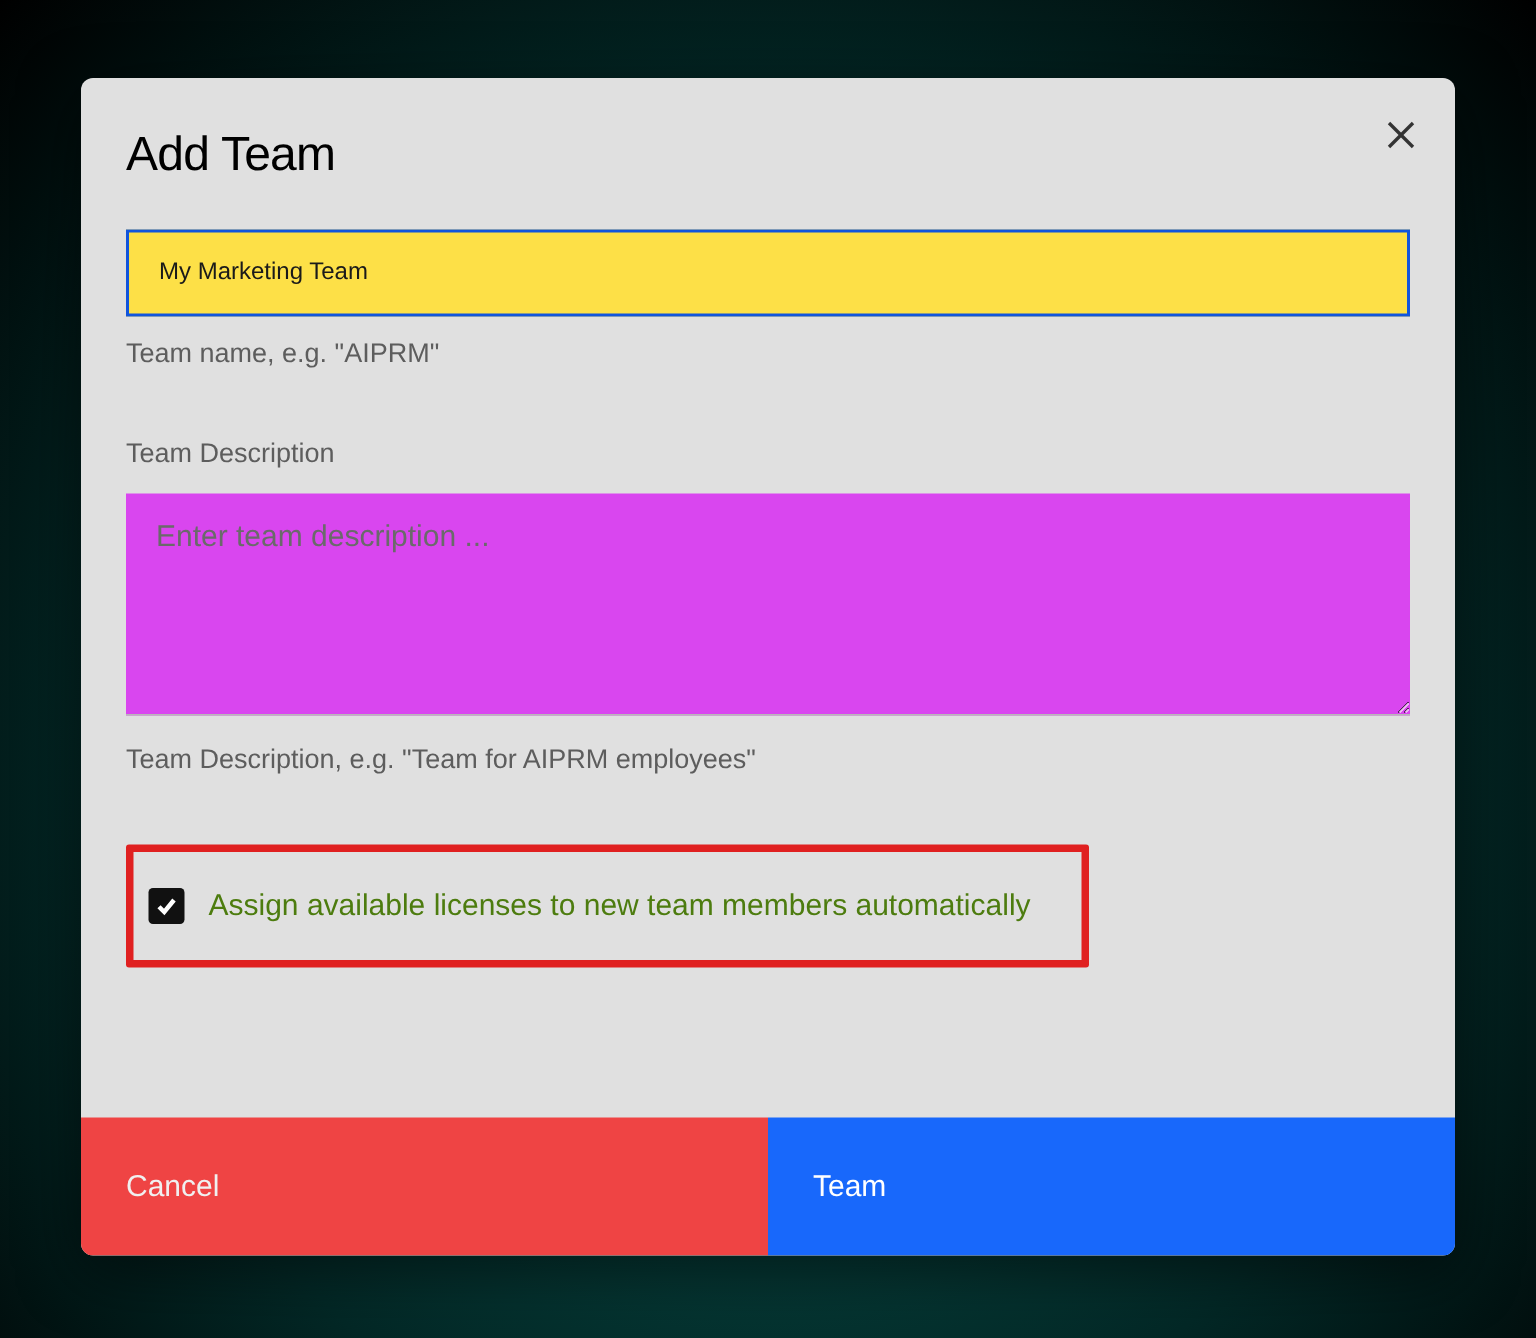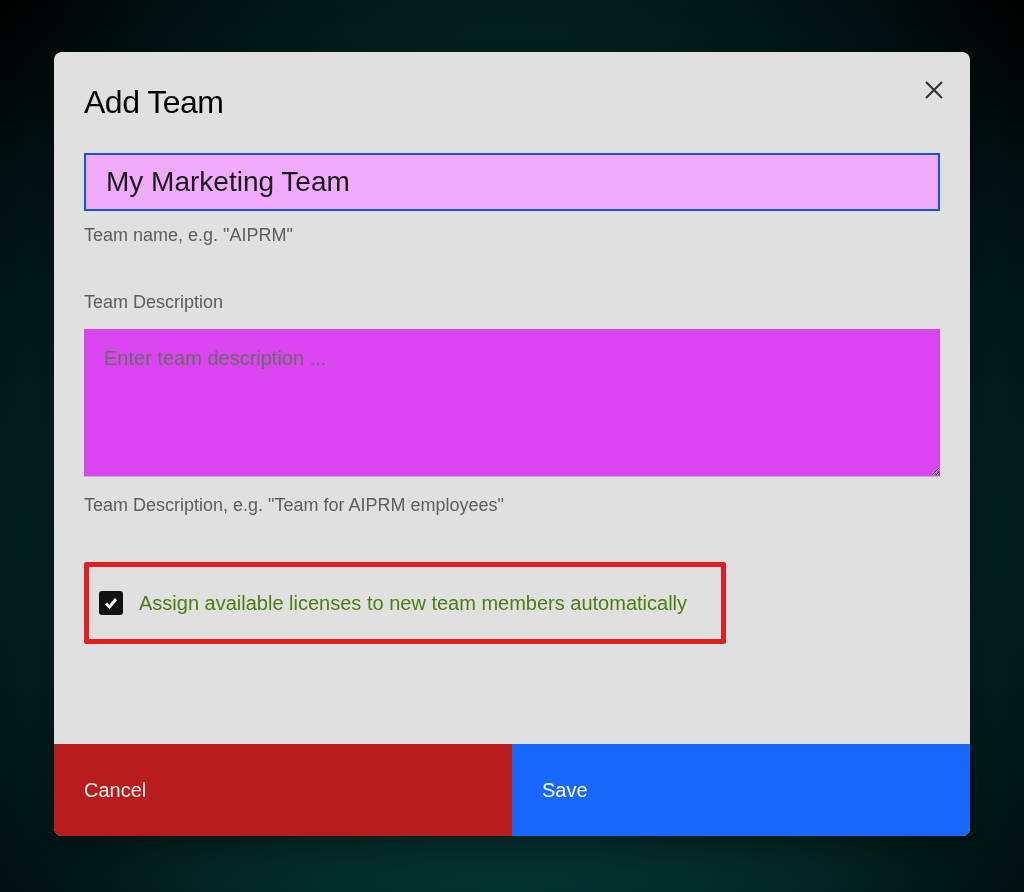--- a/index.html
+++ b/index.html
@@ -50,24 +50,24 @@
     letter-spacing: -0.5px;
   }
   .field-label {
     font-size: 18px;
     color: #5d5d5d;
     margin-bottom: 16px;
   }
   .text-input {
     width: 100%;
     height: 58px;
-    background: #f0abfc;
+    background: #fde047;
     border: 2px solid #1155dd;
     padding: 0 20px;
-    font-size: 28px;
+    font-size: 16px;
     color: #1a1a1a;
     outline: none;
   }
   .help-text {
     font-size: 18px;
     color: #5d5d5d;
     margin-top: 14px;
   }
   .field-group { margin-bottom: 46px; }
   .textarea {
@@ -118,21 +118,21 @@
   .btn {
     flex: 1;
     display: flex;
     align-items: center;
     padding: 0 30px;
     font-size: 20px;
     cursor: pointer;
     border: none;
     outline: none;
   }
-  .btn-cancel { background: #b91c1c; color: #f0f0f0; }
+  .btn-cancel { background: #ef4444; color: #f0f0f0; }
   .btn-save { background: #1868fb; color: #fff; }
 </style>
 </head>
 <body>
 
 <div class="underlay-text">b</div>
 
 <div class="modal">
   <div class="modal-body">
 
@@ -162,15 +162,15 @@
           <polyline points="3,8.5 6.5,12 13,4"></polyline>
         </svg>
       </div>
       <div class="checkbox-label">Assign available licenses to new team members automatically</div>
     </div>
 
   </div>
 
   <div class="modal-footer">
     <button class="btn btn-cancel">Cancel</button>
-    <button class="btn btn-save">Save</button>
+    <button class="btn btn-save">Team</button>
   </div>
 </div>
 
 </body></html>

